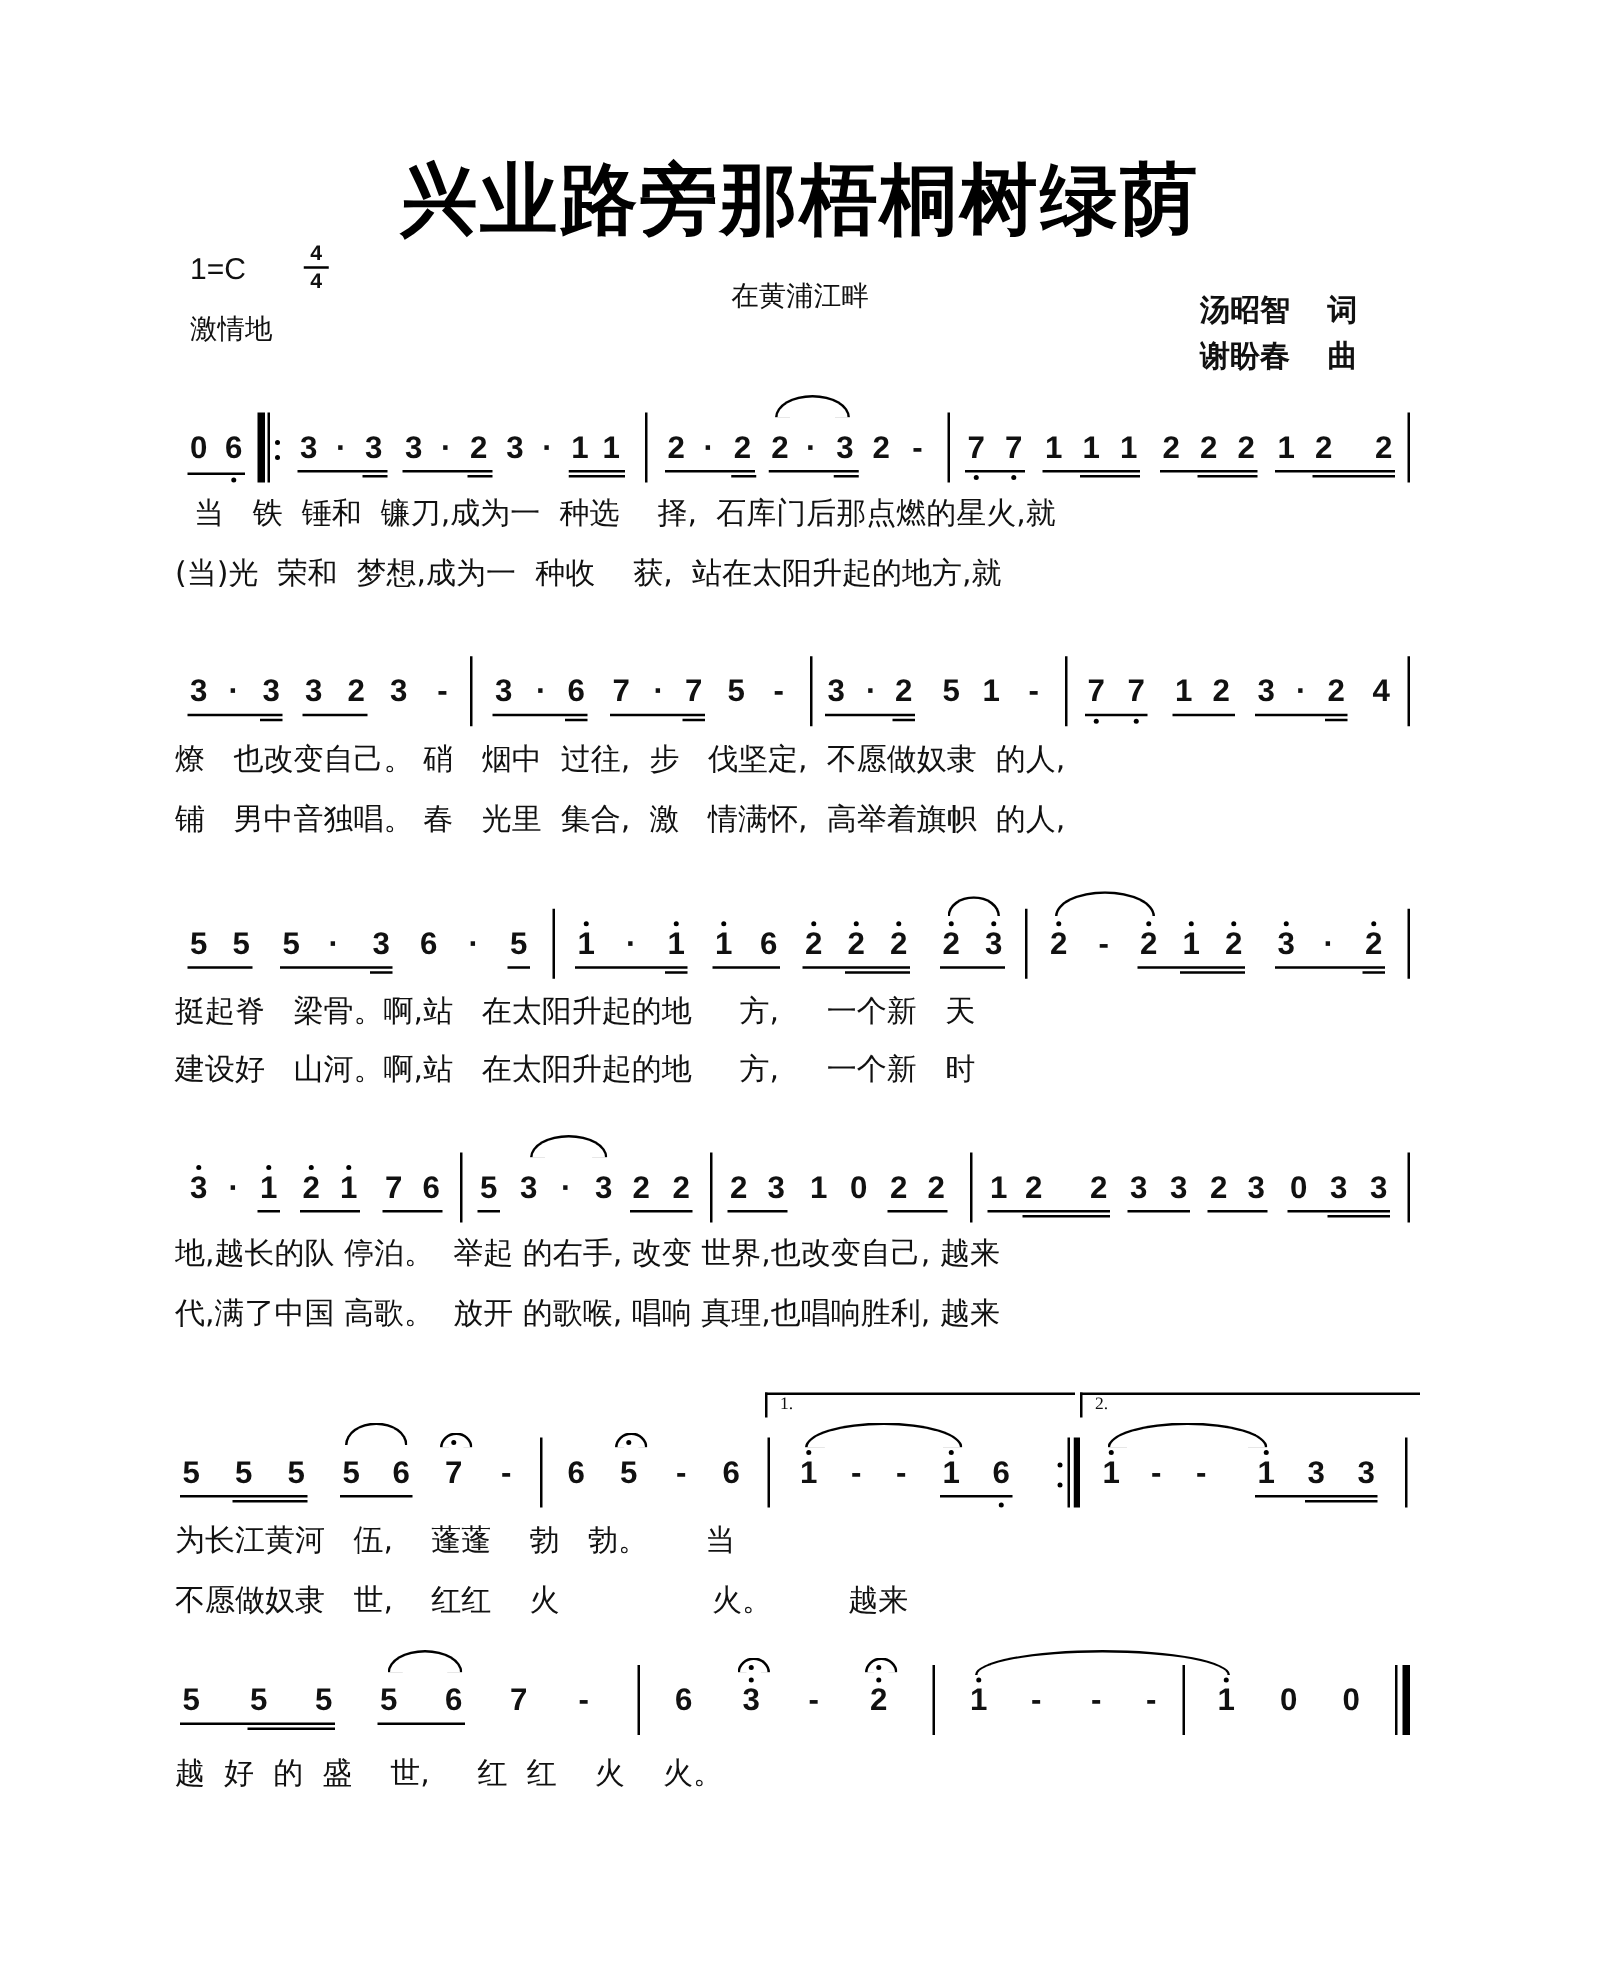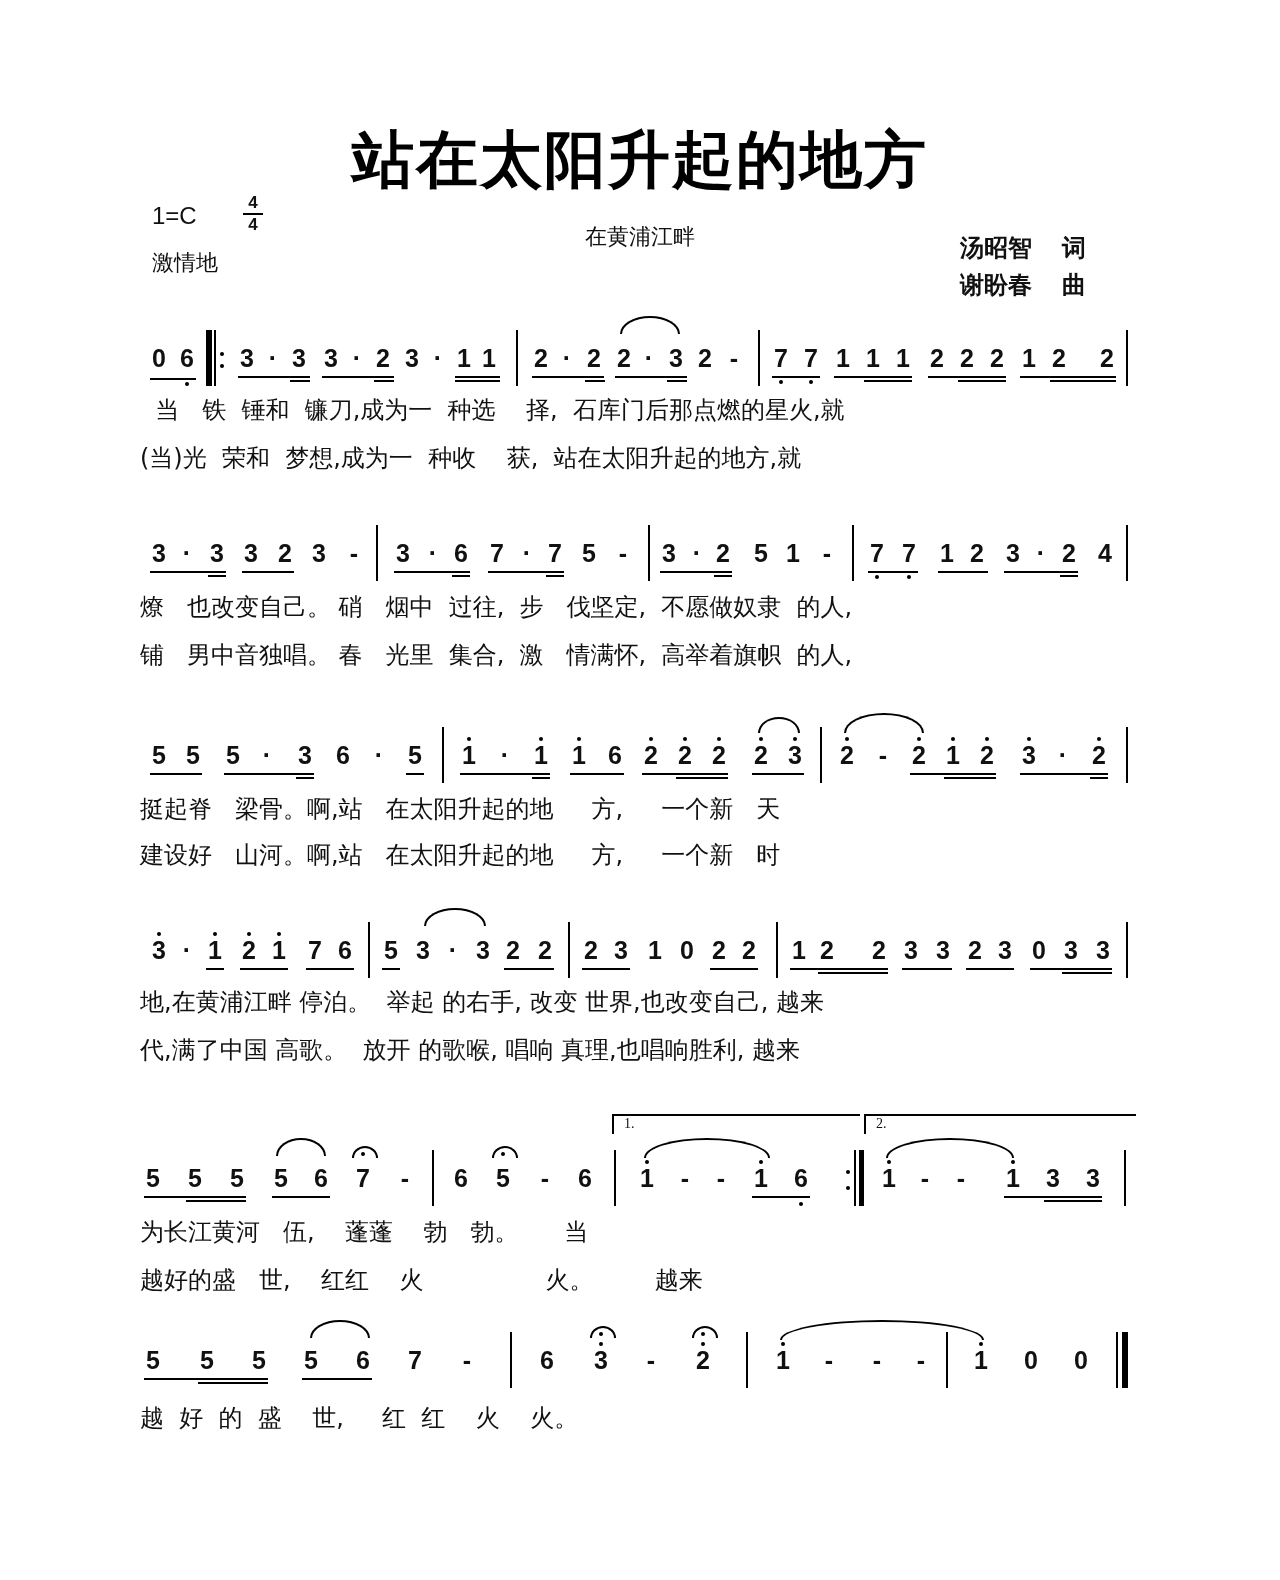--- a/index.html
+++ b/index.html
@@ -21,21 +21,21 @@
     .uline { position: absolute; height: 2px; background: #000; }
     .dot-below { position: absolute; width: 4px; height: 4px; border-radius: 2px; background: #000; }
     .dot-above { position: absolute; width: 4px; height: 4px; border-radius: 2px; background: #000; }
     .slur { position: absolute; border: 2px solid #000; border-bottom: none; border-radius: 50% 50% 0 0 / 100% 100% 0 0; }
     .lyrics { position: absolute; left: 0; width: 1000px; font-size: 24px; letter-spacing: 0; white-space: pre; font-family: "DejaVu Sans", sans-serif; }
     .volta { position: absolute; border-top: 2px solid #000; border-left: 2px solid #000; height: 18px; font-size: 14px; font-family: "Liberation Serif", serif; padding-left: 10px; }
   </style>
 </head>
 <body>
 
-<div class="abs title">站在太阳升起的地方</div>
+<div class="abs title">兴业路旁那梧桐树绿荫</div>
 <div class="abs key">1=C</div>
 <div class="abs timesig">
   <span>4</span>
   <span class="bar"></span>
   <span>4</span>
 </div>
 <div class="abs tempo">激情地</div>
 <div class="abs subtitle">在黄浦江畔</div>
 <div class="abs credits">
   <div><span>汤昭智</span><span class="role">词</span></div>
@@ -277,21 +277,21 @@
     <span class="n" style="left:826px">2</span>
       <span class="n" style="left:856px">3</span>
     <div class="uline" style="left:826px;top:46px;width:48px"></div>
     <span class="n" style="left:890px">0</span>
       <span class="n" style="left:922px">3</span>
       <span class="n" style="left:954px">3</span>
     <div class="uline" style="left:890px;top:46px;width:82px"></div>
       <div class="uline" style="left:922px;top:50px;width:50px"></div>
     <div class="barline" style="left:986px"></div>
   </div>
-  <div class="lyrics" style="top:64px">地,在黄浦江畔 停泊。  举起 的右手, 改变 世界,也改变自己, 越来</div>
+  <div class="lyrics" style="top:64px">地,越长的队 停泊。  举起 的右手, 改变 世界,也改变自己, 越来</div>
   <div class="lyrics" style="top:112px">代,满了中国 高歌。  放开 的歌喉, 唱响 真理,也唱响胜利, 越来</div>
 </div>
 
 <div class="system" style="top:1150px;">
   <div class="volta" style="left:472px;top:-36px;width:236px">1.</div>
   <div class="volta" style="left:724px;top:-36px;width:260px">2.</div>
   <div class="notes">
     <span class="n" style="left:4px">5</span>
       <span class="n" style="left:46px">5</span>
       <span class="n" style="left:88px">5</span>
@@ -334,21 +334,21 @@
     <span class="n" style="left:864px">1</span>
       <span class="n" style="left:904px">3</span>
       <span class="n" style="left:944px">3</span>
     <div class="dot-above" style="left:871px;top:10px"></div>
     <div class="uline" style="left:864px;top:46px;width:98px"></div>
       <div class="uline" style="left:904px;top:50px;width:58px"></div>
     <div class="slur" style="left:746px;top:-12px;width:124px;height:18px"></div>
     <div class="barline" style="left:984px"></div>
   </div>
   <div class="lyrics" style="top:66px">为长江黄河   伍,    蓬蓬    勃   勃。      当</div>
-  <div class="lyrics" style="top:114px">越好的盛   世,    红红    火                火。        越来</div>
+  <div class="lyrics" style="top:114px">不愿做奴隶   世,    红红    火                火。        越来</div>
 </div>
 
 <div class="system" style="top:1332px;">
   <div class="notes">
     <span class="n" style="left:4px">5</span>
       <span class="n" style="left:58px">5</span>
       <span class="n" style="left:110px">5</span>
     <div class="uline" style="left:4px;top:46px;width:124px"></div>
       <div class="uline" style="left:58px;top:50px;width:70px"></div>
     <span class="n" style="left:162px">5</span>

